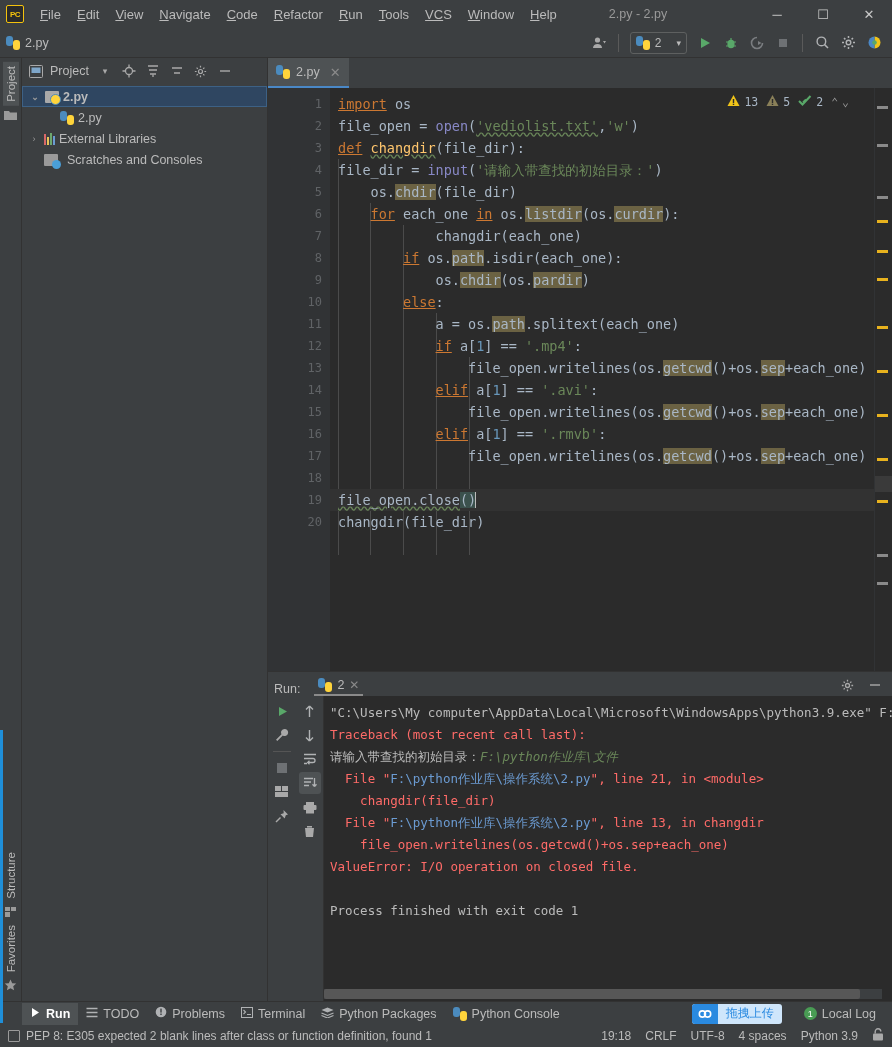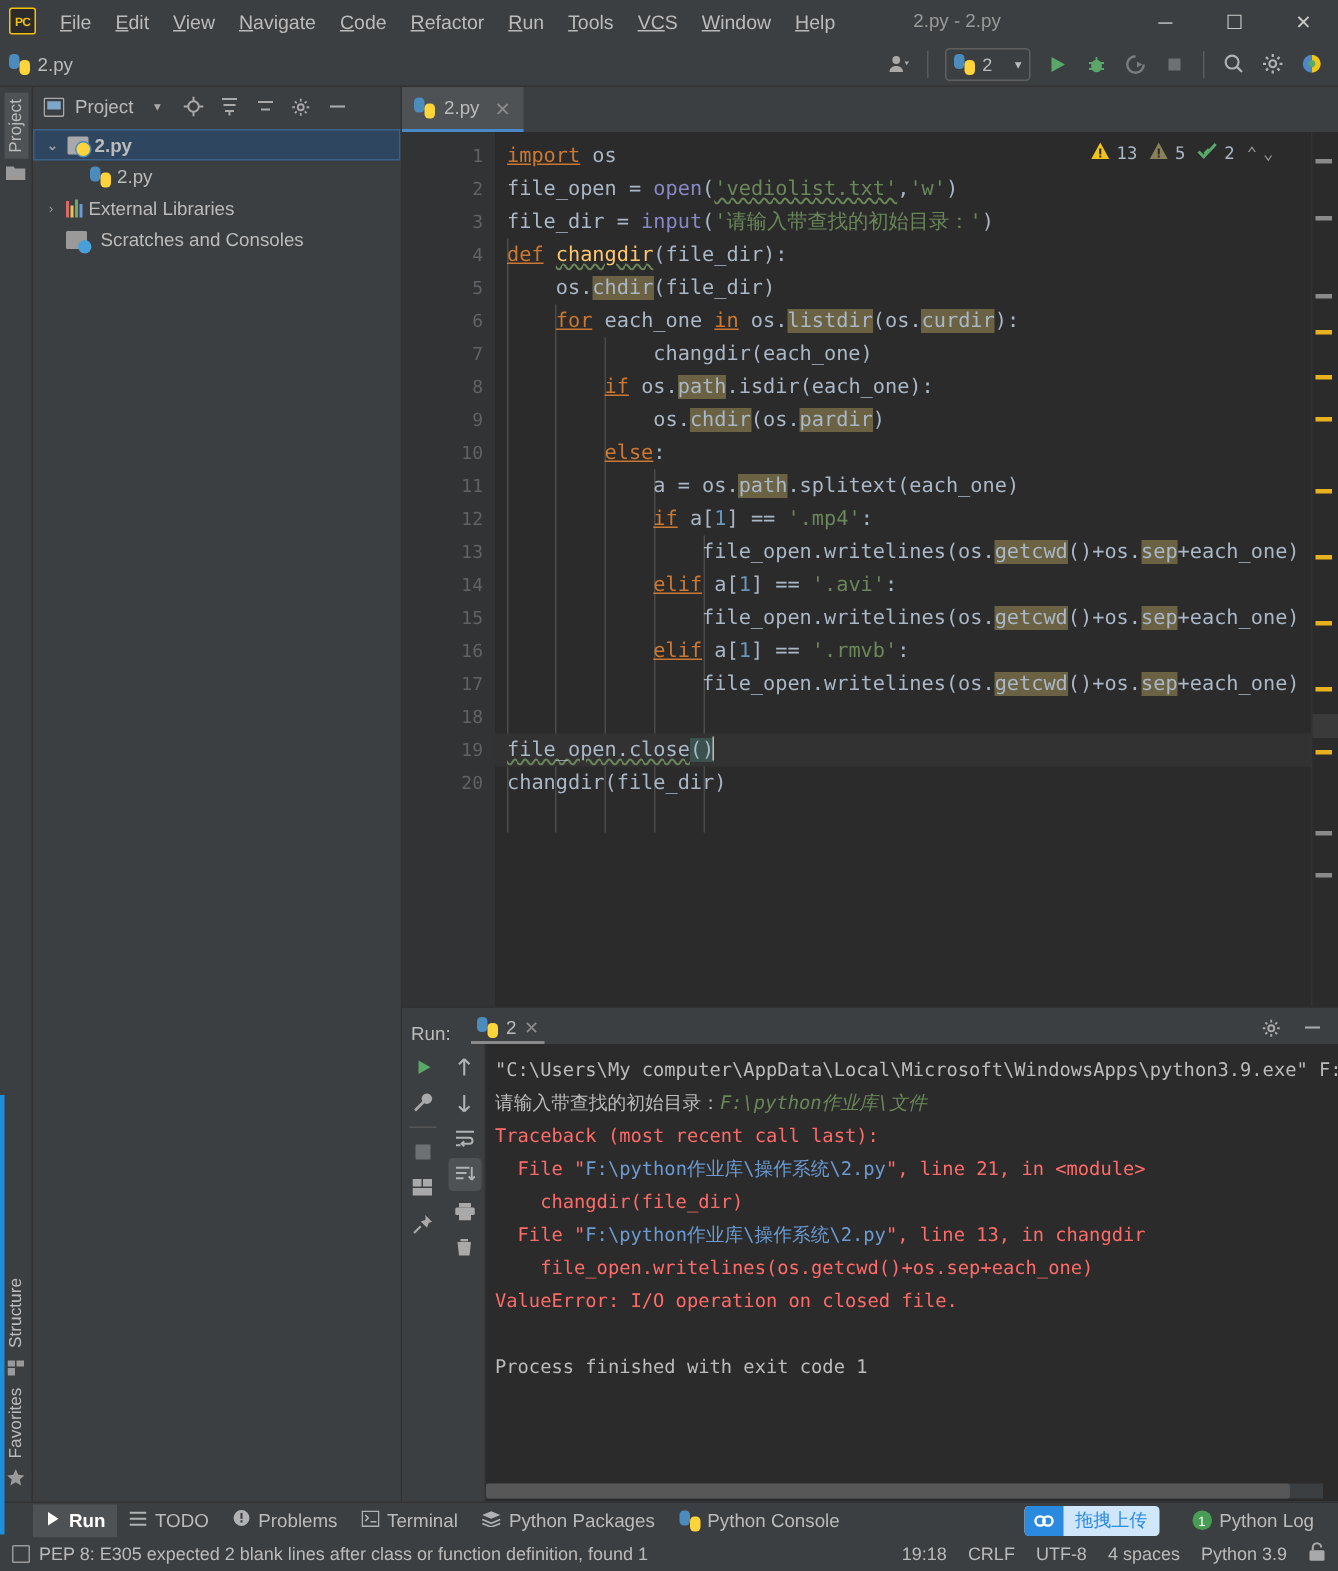--- a/index.html
+++ b/index.html
@@ -470,22 +470,22 @@
           <div class="indent-guides">
             <div class="iguide" style="left:8px;  top:71px;  height:396px;"></div>
             <div class="iguide" style="left:40px; top:115px; height:352px;"></div>
             <div class="iguide" style="left:73px; top:137px; height:330px;"></div>
             <div class="iguide" style="left:106px;top:225px; height:242px;"></div>
             <div class="iguide" style="left:139px;top:269px; height:198px;"></div>
           </div>
 
           <div class="cline"><span class="kw">import</span> os</div>
           <div class="cline">file_open = <span class="bi">open</span>(<span class="str wavyg">'vediolist.txt'</span>,<span class="str">'w'</span>)</div>
+          <div class="cline"><span class="kw">def</span> <span class="fn wavyg">changdir</span>(file_dir):</div>
           <div class="cline">file_dir = <span class="bi">input</span>(<span class="str">'请输入带查找的初始目录：'</span>)</div>
-          <div class="cline"><span class="kw">def</span> <span class="fn wavyg">changdir</span>(file_dir):</div>
           <div class="cline">    os.<span class="hl">chdir</span>(file_dir)</div>
           <div class="cline">    <span class="kw">for</span> each_one <span class="kw">in</span> os.<span class="hl">listdir</span>(os.<span class="hl">curdir</span>):</div>
           <div class="cline">            changdir(each_one)</div>
           <div class="cline">        <span class="kw">if</span> os.<span class="hl">path</span>.isdir(each_one):</div>
           <div class="cline">            os.<span class="hl">chdir</span>(os.<span class="hl">pardir</span>)</div>
           <div class="cline">        <span class="kw">else</span>:</div>
           <div class="cline">            a = os.<span class="hl">path</span>.splitext(each_one)</div>
           <div class="cline">            <span class="kw">if</span> a[<span class="num">1</span>] == <span class="str">'.mp4'</span>:</div>
           <div class="cline">                file_open.writelines(os.<span class="hl">getcwd</span>()+os.<span class="hl">sep</span>+each_one)</div>
           <div class="cline">            <span class="kw">elif</span> a[<span class="num">1</span>] == <span class="str">'.avi'</span>:</div>
@@ -636,22 +636,22 @@
             <div class="rs-ico">
                 <svg width="13" height="13" viewBox="0 0 13 13">
                   <path d="M2 3h9l-1 9H3z" fill="#a9a9a9"></path>
                   <rect x="4" y="1" width="5" height="1.6" fill="#a9a9a9"></rect>
                 </svg>
               </div>
           </div>
 
           <div class="console">
             <div class="coline"><span class="c-out">"C:\Users\My computer\AppData\Local\Microsoft\WindowsApps\python3.9.exe" F:/python作业库/操作系统/2.py</span></div>
+            <div class="coline"><span class="c-err">Traceback (most recent call last):</span></div>
             <div class="coline"><span class="c-out">请输入带查找的初始目录：</span><span class="c-green">F:\python作业库\文件</span></div>
-            <div class="coline"><span class="c-err">Traceback (most recent call last):</span></div>
             <div class="coline"><span class="c-err">  File "</span><span class="c-link">F:\python作业库\操作系统\2.py</span><span class="c-err">", line 21, in &lt;module&gt;</span></div>
             <div class="coline"><span class="c-err">    changdir(file_dir)</span></div>
             <div class="coline"><span class="c-err">  File "</span><span class="c-link">F:\python作业库\操作系统\2.py</span><span class="c-err">", line 13, in changdir</span></div>
             <div class="coline"><span class="c-err">    file_open.writelines(os.getcwd()+os.sep+each_one)</span></div>
             <div class="coline"><span class="c-err">ValueError: I/O operation on closed file.</span></div>
             <div class="coline">&nbsp;</div>
             <div class="coline"><span class="c-out">Process finished with exit code 1</span></div>
             <div class="hscroll">
               <div class="hthumb"></div>
             </div>
@@ -708,21 +708,21 @@
         <span class="uw-ico">
           <svg width="16" height="14" viewBox="0 0 16 14">
               <circle cx="5.4" cy="7" r="3.1" stroke="#ffffff" stroke-width="1.6" fill="none"></circle>
               <circle cx="10.6" cy="7" r="3.1" stroke="#ffffff" stroke-width="1.6" fill="none"></circle>
             </svg>
         </span>
         <span class="uw-text">拖拽上传</span>
       </div>
       <div class="bb-item">
         <span class="badge-1">1</span>
-        <span>Python Log</span>
+        <span>Local Log</span>
       </div>
     </div>
   </div>
 
   <div class="statusbar">
     <div class="sb-left">
       <span class="sb-box"></span>
       <span>PEP 8: E305 expected 2 blank lines after class or function definition, found 1</span>
     </div>
     <div class="sb-right">

